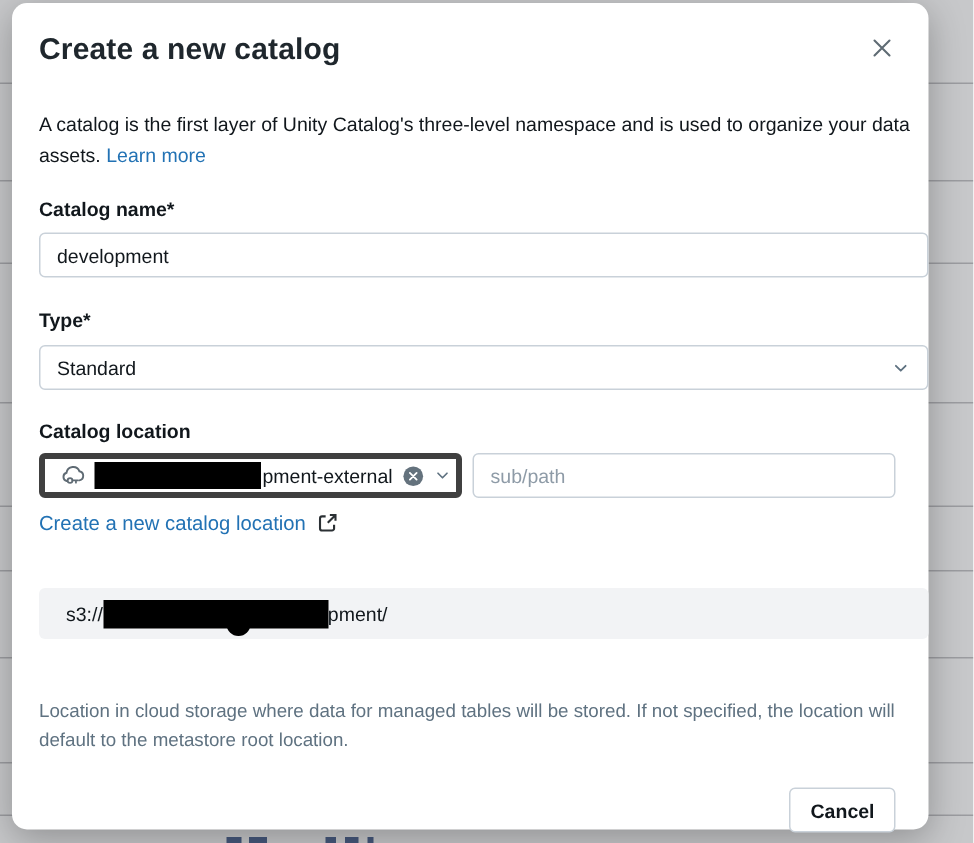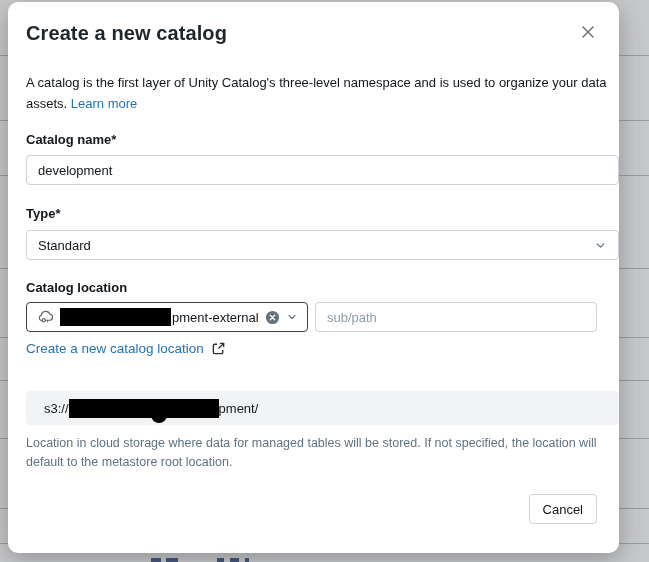--- a/index.html
+++ b/index.html
@@ -85,21 +85,21 @@
     gap: 21px;
   }
   .select-box .spacer { flex: 1; }
 
   .storage-row {
     margin-top: 7px;
     display: flex; gap: 7px;
   }
   .combobox {
     width: 293px; height: 30px;
-    border: 1px solid #404040; border-radius: 4px;
+    border: 4px solid #404040; border-radius: 4px;
     background: #ffffff;
     display: flex; align-items: center;
     padding: 0 8px 0 10px;
     font-size: 13px; color: #11171c;
     cursor: pointer;
     white-space: nowrap; overflow: hidden;
   }
   .combobox .redact {
     display: inline-block;
     width: 111px; height: 18px;
@@ -142,38 +142,39 @@
   .s3-box .redact2::after {
     content: "";
     position: absolute;
     left: 82px; bottom: -5px;
     width: 16px; height: 10px;
     border-radius: 0 0 9px 9px;
     background: #000000;
   }
 
   .help-text {
-    margin-top: 9px;
+    margin-top: 39px;
     width: 594px;
     font-size: 12.5px; line-height: 19px;
     color: #5f7281;
   }
 
   .footer {
     margin-top: 22px;
     display: flex; justify-content: flex-end; align-items: center;
     gap: 10px;
   }
   .btn {
     height: 30px;
     border-radius: 4px;
     font-family: "Liberation Sans", sans-serif;
     font-size: 13px;
     cursor: pointer;
     padding: 0 13px;
+    font-weight: bold;
   }
   .btn-cancel {
     background: #ffffff;
     border: 1px solid #c9d1d9;
     color: #11171c;
   }
   .btn-create {
     background: #2272b4;
     border: 1px solid #2272b4;
     color: #ffffff;

